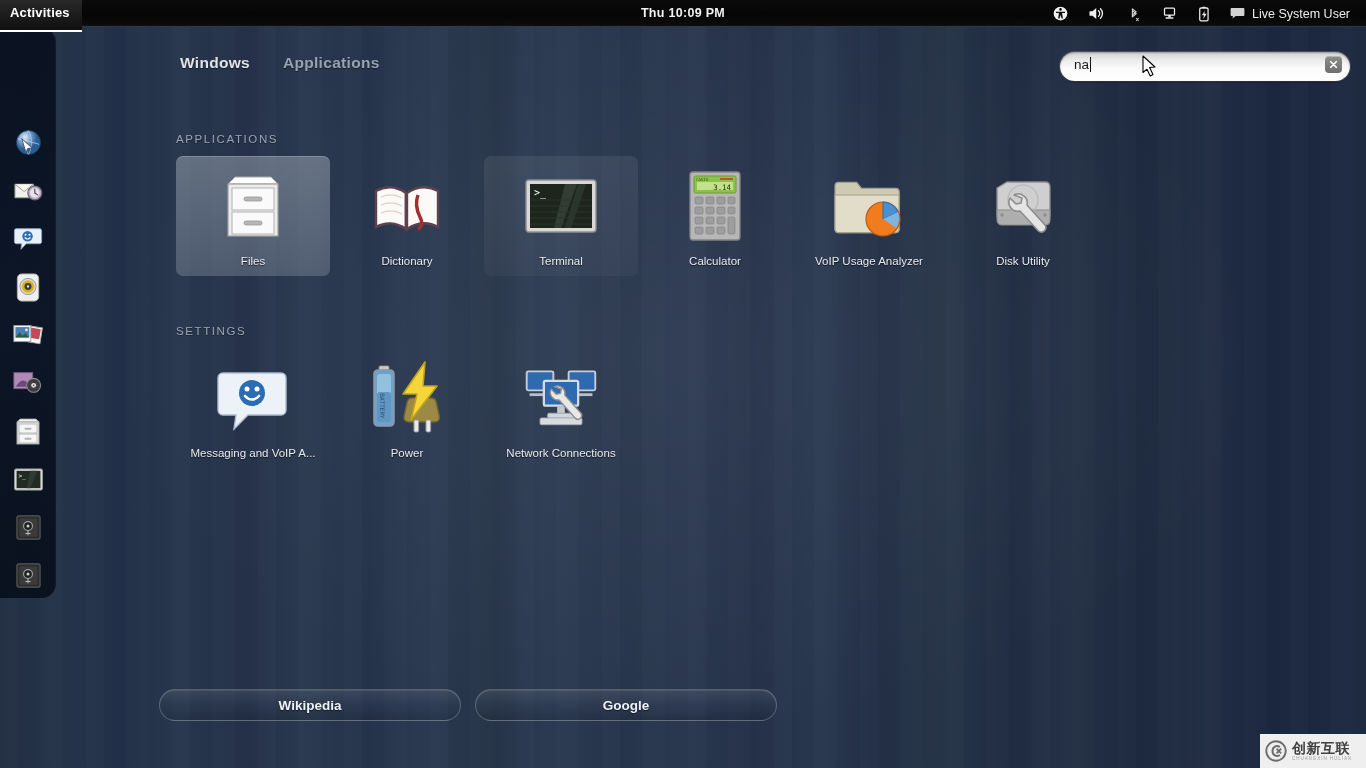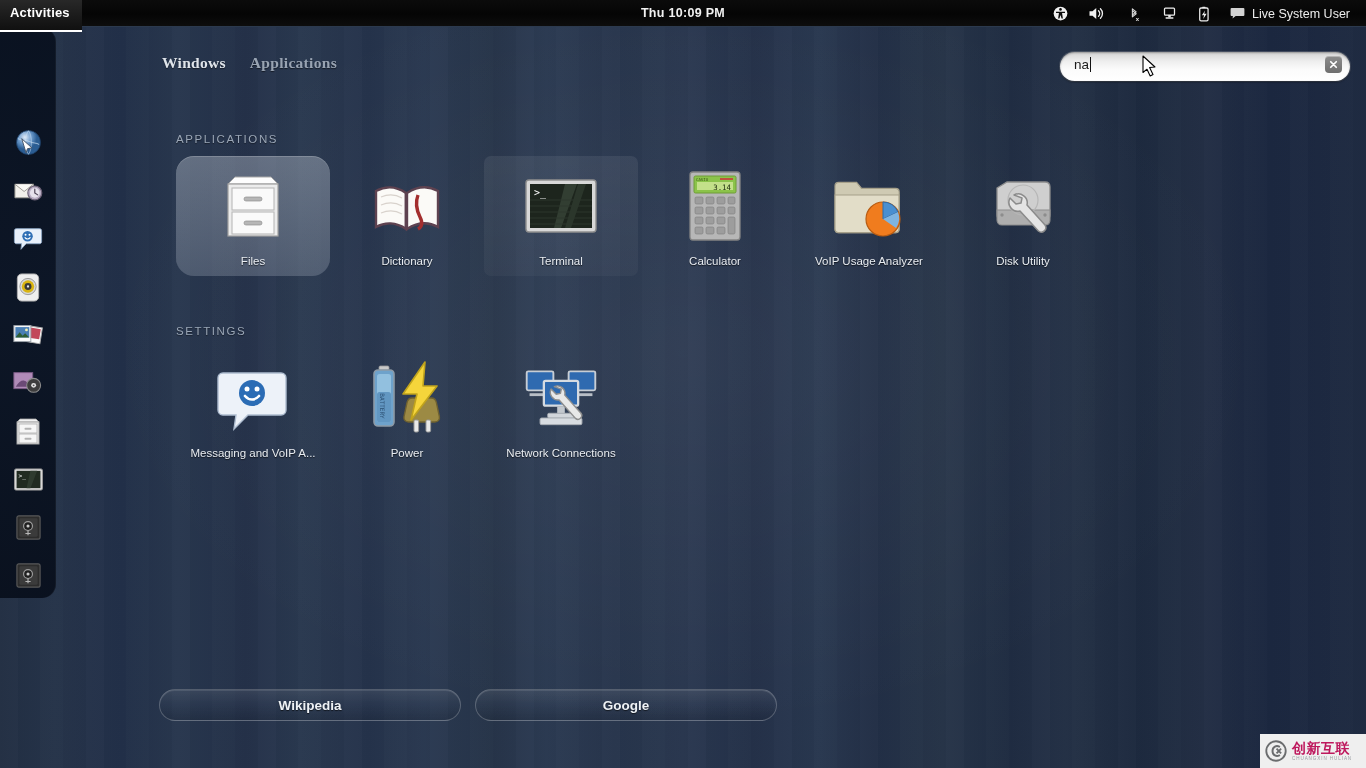--- a/index.html
+++ b/index.html
@@ -81,21 +81,21 @@
     padding-top:96px; gap:10px;
     box-shadow:inset -1px 0 0 rgba(255,255,255,0.04);
   }
   .dash-item{
     width:44px; height:38px; display:flex; align-items:center; justify-content:center;
     border-radius:5px; cursor:pointer;
   }
 
   
   .view-switch{
-    position:absolute; left:162px; top:54px; display:flex; gap:24px; z-index:20;font-family:Liberation Serif, serif;
+    position:absolute; left:180px; top:54px; display:flex; gap:33px; z-index:20;
   }
   .view-tab{
     font-size:15.5px; font-weight:bold; letter-spacing:.3px; cursor:pointer;
     text-shadow:0 1px 1px rgba(0,0,0,.5);
   }
   .view-tab.active{ color:#dfe4ea; }
   .view-tab.inactive{ color:#98a3b2; }
 
   .searchbox{
     position:absolute; right:16px; top:52px; width:290px; height:29px;
@@ -132,21 +132,20 @@
   .app .icon-wrap{
     width:80px; height:80px; display:flex; align-items:center; justify-content:center;
   }
   .app .label{
     margin-top:9px; color:#e8ecf1; font-size:11.5px; text-align:center;
     text-shadow:0 1px 1px rgba(0,0,0,.65); white-space:nowrap;
   }
   .app.selected{
     background:linear-gradient(180deg,rgba(190,198,210,0.40) 0%,rgba(150,160,176,0.34) 100%);
     box-shadow:inset 0 1px 0 rgba(255,255,255,0.18);
-    border-radius:18px;
   }
   .app.hovered{
     background:linear-gradient(180deg,rgba(255,255,255,0.075) 0%,rgba(255,255,255,0.035) 100%);
   }
 
   
   .providers{
     position:absolute; left:159px; bottom:47px; display:flex; gap:14px; z-index:20;
   }
   .provider{
@@ -160,21 +159,21 @@
     cursor:pointer;
   }
 
   
   .watermark{
     position:absolute; right:0; bottom:0; width:106px; height:34px;
     background:#efefef; display:flex; align-items:center; gap:5px;
     padding:0 5px; z-index:60;
   }
   .wm-texts{ display:flex; flex-direction:column; line-height:1; }
-  .wm-cn{ font-size:14px; color:#be185d; font-weight:bold; letter-spacing:.5px; }
+  .wm-cn{ font-size:14px; color:#404040; font-weight:bold; letter-spacing:.5px; }
   .wm-en{ font-size:4.6px; color:#9a9ea2; letter-spacing:.9px; margin-top:2px; }
 
   
   .cursor{ position:absolute; left:1142px; top:55px; z-index:70; pointer-events:none; }
 </style>
 </head>
 <body>
 
 <div id="screen">
 

